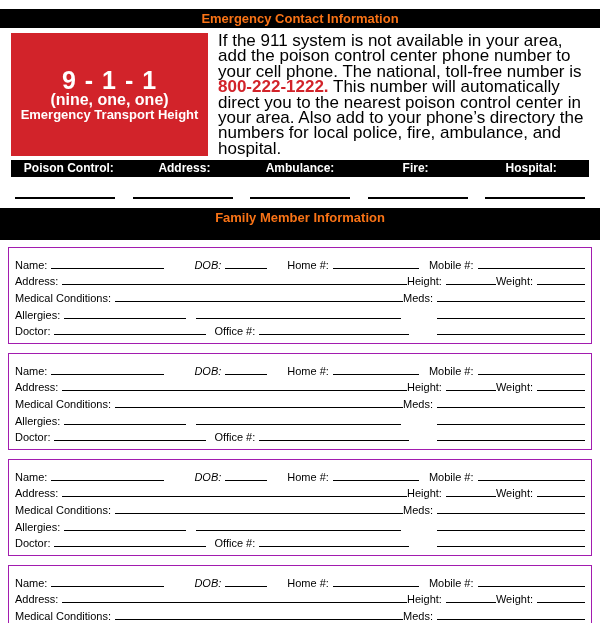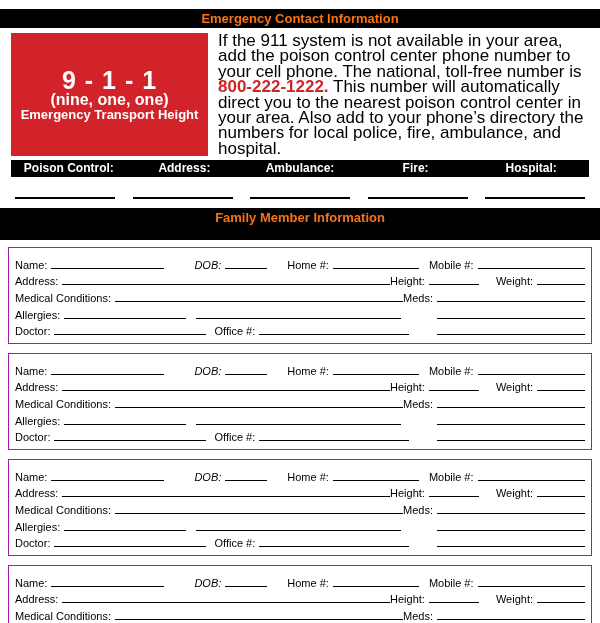--- a/index.html
+++ b/index.html
@@ -53,21 +53,21 @@
   .w-dob    { width: 42px; }
   .w-home   { width: 86px; }
   .w-h      { width: 50px; }
   .w-w      { width: 48px; }
   .w-right  { width: 148px; }
   .w-allerg { width: 122px; }
   .w-mid    { width: 205px; }
   .w-doc    { width: 152px; }
   .w-office { width: 150px; }
   .ml30 { margin-left: 30px; font-style: italic; } .ml20 { margin-left: 20px; } .ml18 { margin-left: 10px; }
-  .ml12 { margin-left: 17px; } .ml8 { margin-left: 8px; } .ml6 { }
+  .ml12 { margin-left: 0; } .ml8 { margin-left: 8px; } .ml6 { }
 </style>
 </head>
 <body>
 
 <div class="black-bar top-bar">
   <span>Emergency Contact Information</span>
 </div>
 
 <div class="intro">
   <div class="red-box">

